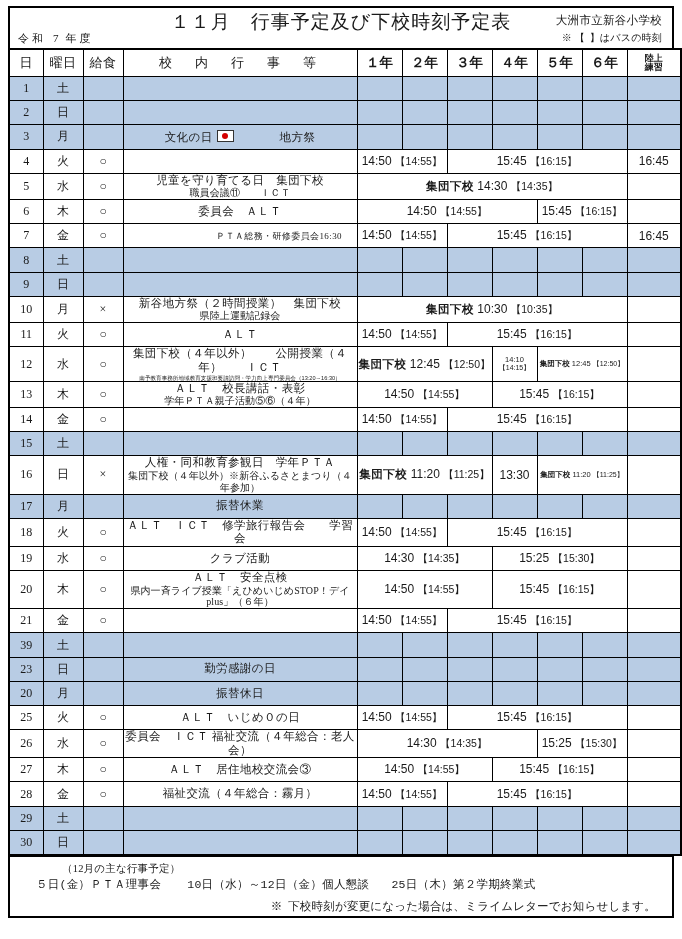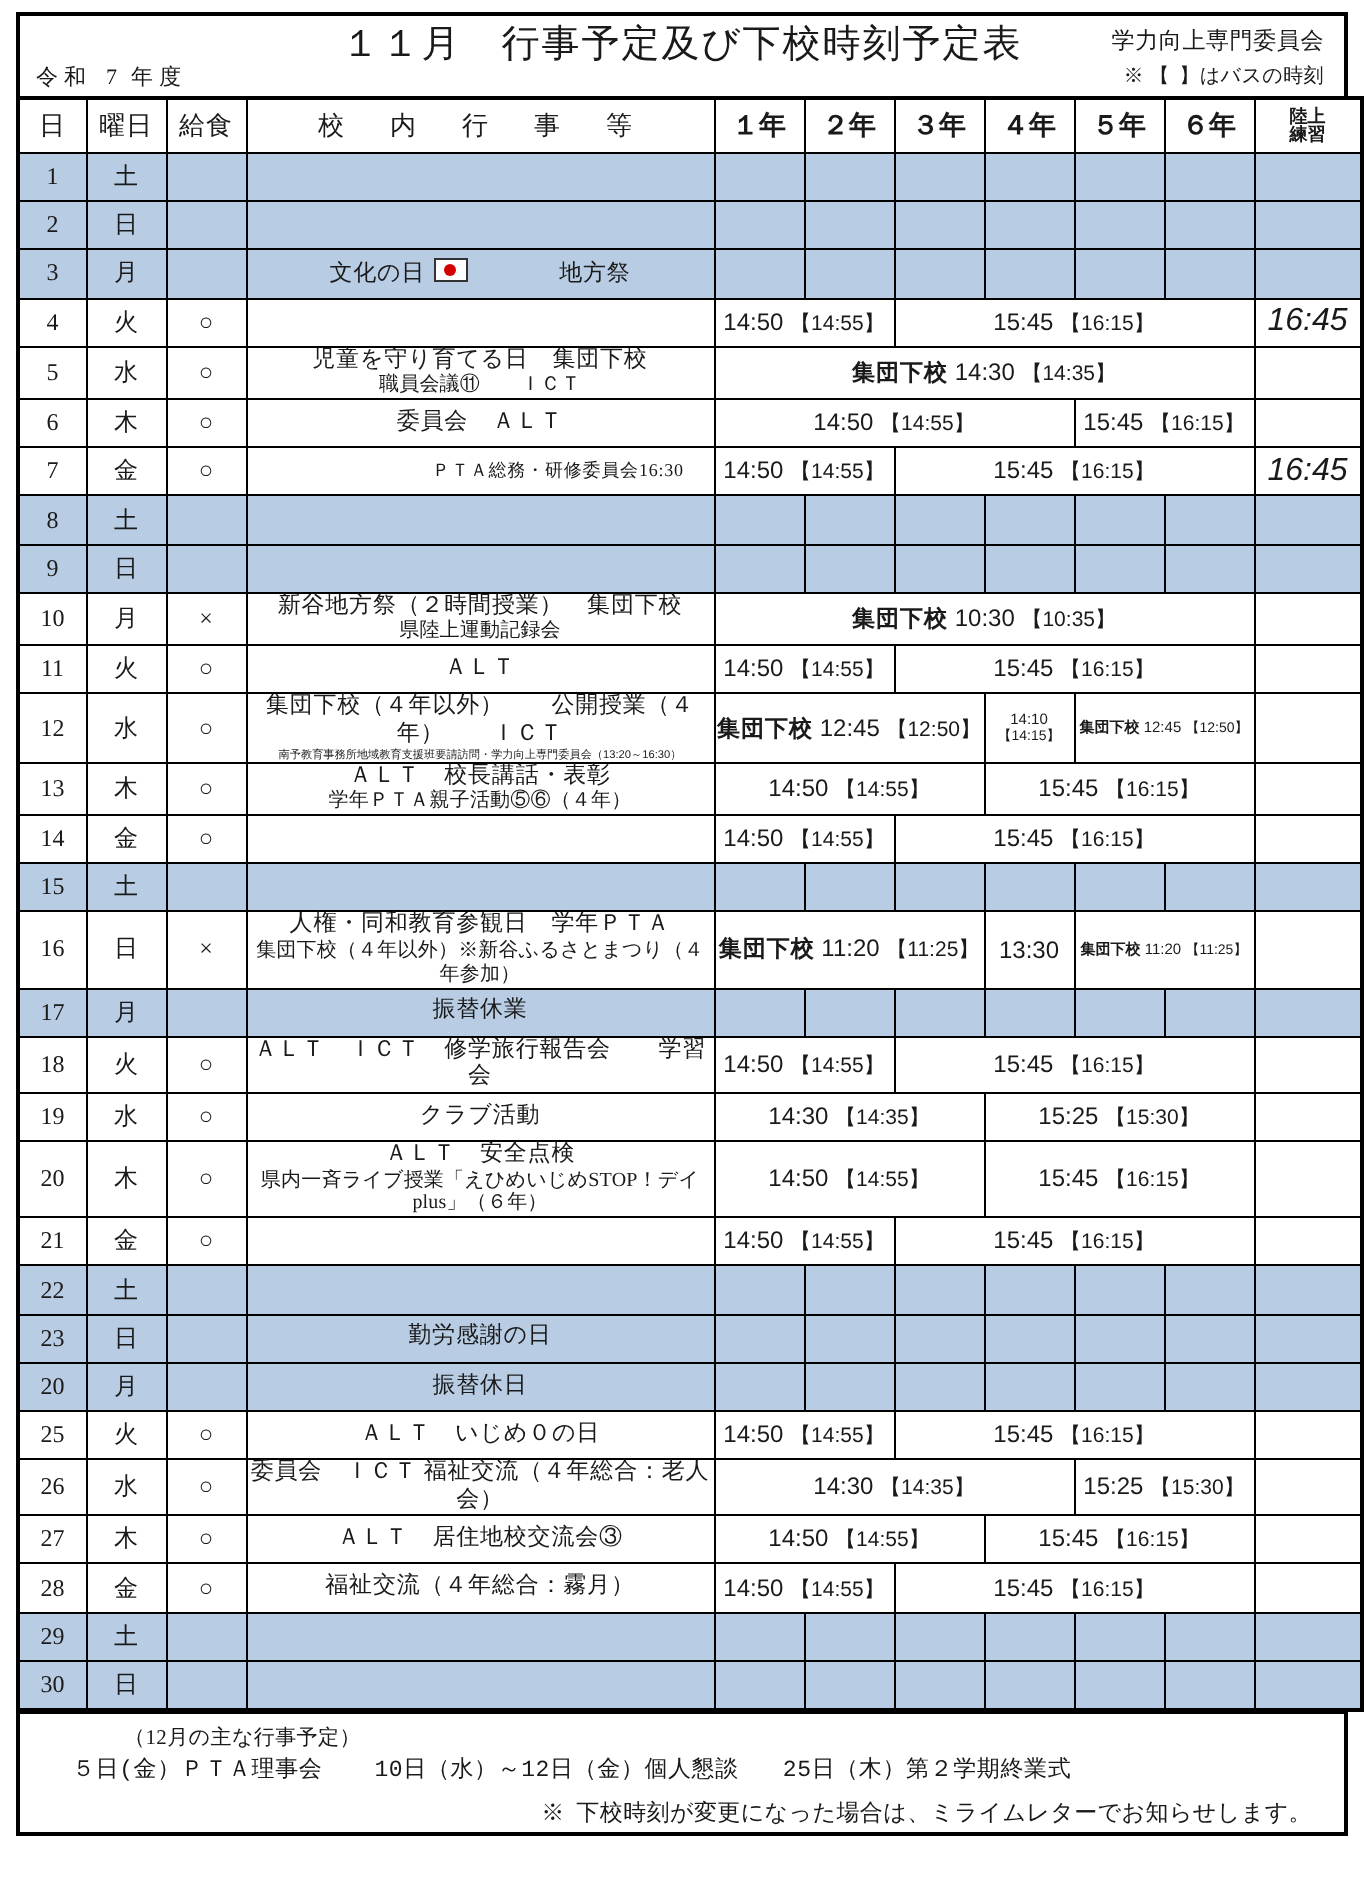--- a/index.html
+++ b/index.html
@@ -79,21 +79,21 @@
     font-size:12px;font-weight:bold;letter-spacing:0;white-space:nowrap;
   }
   td.time .bus{font-weight:400;font-size:10.5px;}
   td.time .lead{font-family:Liberation Sans, sans-serif;font-weight:bold;
       font-size:11.5px;letter-spacing:.5px;}
   td.time.sm{font-size:7.5px;}
   td.time.sm .bus{font-size:7px;}
   td.time.sm .lead{font-size:7.5px;letter-spacing:0;}
   td.time.xs{font-size:7.5px;line-height:1.1;}
   td.time.xs .bus{font-size:7px;}
-  td.track-t{font-family:"Liberation Sans","DejaVu Sans",sans-serif;font-size:16px;font-weight:bold;font-style:italic;}
+  td.track-t{font-family:"Liberation Sans","DejaVu Sans",sans-serif;font-size:12px;font-weight:bold;}
 
   
   .flag{
     display:inline-block;width:15px;height:10px;background:#fff;
     border:1px solid #333;vertical-align:-1px;position:relative;margin:0 4px;
   }
   .flag::after{
     content:"";position:absolute;left:50%;top:50%;width:6px;height:6px;
     border-radius:50%;background:#d40000;transform:translate(-50%,-50%);
   }
@@ -114,21 +114,21 @@
 </head>
 <body>
 
 <div class="page">
 
   <div class="titlebox">
     <div class="main-title">１１月　行事予定及び下校時刻予定表</div>
     <div class="era-line">
       <span>令和</span><span class="era-num">7</span><span>年度</span>
     </div>
-    <div class="school-name">学力向上専門委員会</div>
+    <div class="school-name">大洲市立新谷小学校</div>
     <div class="bus-note">
       <span>※</span>
       <span class="brk">【</span><span>】はバスの時刻</span>
     </div>
   </div>
 
   <table class="sched">
     <colgroup>
       <col class="c-day">
         <col class="c-dow">
@@ -372,21 +372,21 @@
         <tr>
           <td class="day">21</td>
           <td class="dow">金</td>
           <td class="lunch">○</td>
           <td class="event"><span></span></td>
           <td class="time" colspan="2"><span>14:50</span> <span class="bus">【14:55】</span></td>
           <td class="time" colspan="4"><span>15:45</span> <span class="bus">【16:15】</span></td>
           <td class="track-t"></td>
         </tr>
         <tr class="shade">
-          <td class="day">22</td>
+          <td class="day">39</td>
           <td class="dow">土</td>
           <td class="lunch"></td>
           <td class="event"><span></span></td>
           <td class="time"></td>
           <td class="time"></td>
           <td class="time"></td>
           <td class="time"></td>
           <td class="time"></td>
           <td class="time"></td>
           <td class="track-t"></td>

